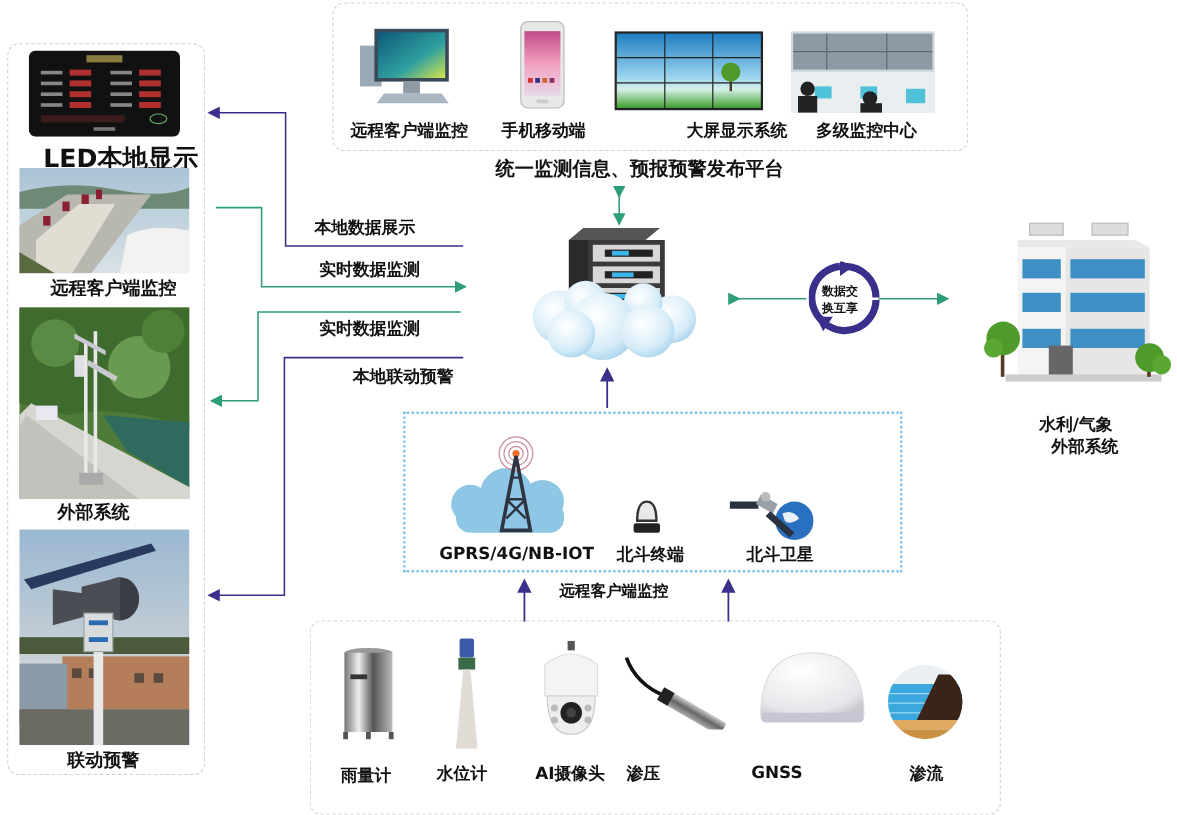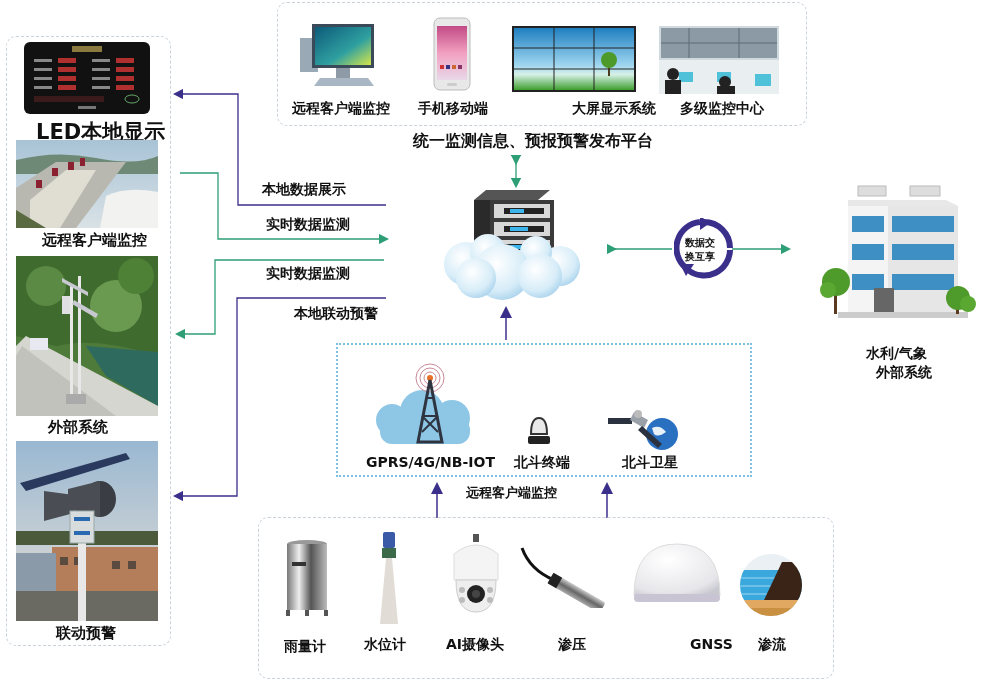--- a/index.html
+++ b/index.html
@@ -422,36 +422,36 @@
           <stop offset=".5" stop-color="#666"></stop>
           <stop offset="1" stop-color="#aaa"></stop>
         </linearGradient>
       </defs>
     <g transform="rotate(30 34 34)">
         <rect x="30" y="28" width="60" height="12" rx="2" fill="url(#pz)"></rect>
         <rect x="30" y="28" width="10" height="12" fill="#222"></rect>
       </g>
   </svg>
 </div>
-<div class="lbl" style="left:558px;top:636px;">渗压</div>
+<div class="lbl" style="left:522px;top:636px;">渗压</div>
 
 <div class="abs" style="left:630px;top:540px;width:94px;height:66px;">
   <svg width="94" height="66" viewBox="0 0 94 66">
     <defs>
         <radialGradient id="dome" cx=".4" cy=".3" r=".8">
           <stop offset="0" stop-color="#ffffff"></stop>
           <stop offset=".8" stop-color="#e6e6ea"></stop>
           <stop offset="1" stop-color="#c8c8d0"></stop>
         </radialGradient>
       </defs>
     <path d="M4,56 Q4,4 47,4 Q90,4 90,56Z" fill="url(#dome)" stroke="#ddd"></path>
     <rect x="4" y="54" width="86" height="8" rx="4" fill="#c8c4d4"></rect>
   </svg>
 </div>
-<div class="lbl" style="left:690px;top:636px;">GNSS</div>
+<div class="lbl" style="left:626px;top:636px;">GNSS</div>
 
 <div class="abs" style="left:738px;top:552px;width:66px;height:66px;">
   <svg width="66" height="66" viewBox="0 0 66 66">
     <defs>
         <clipPath id="sc">
           <circle cx="33" cy="33" r="31"></circle>
         </clipPath>
       </defs>
     <g clip-path="url(#sc)">
       <rect width="66" height="66" fill="#eaf0f4"></rect>

